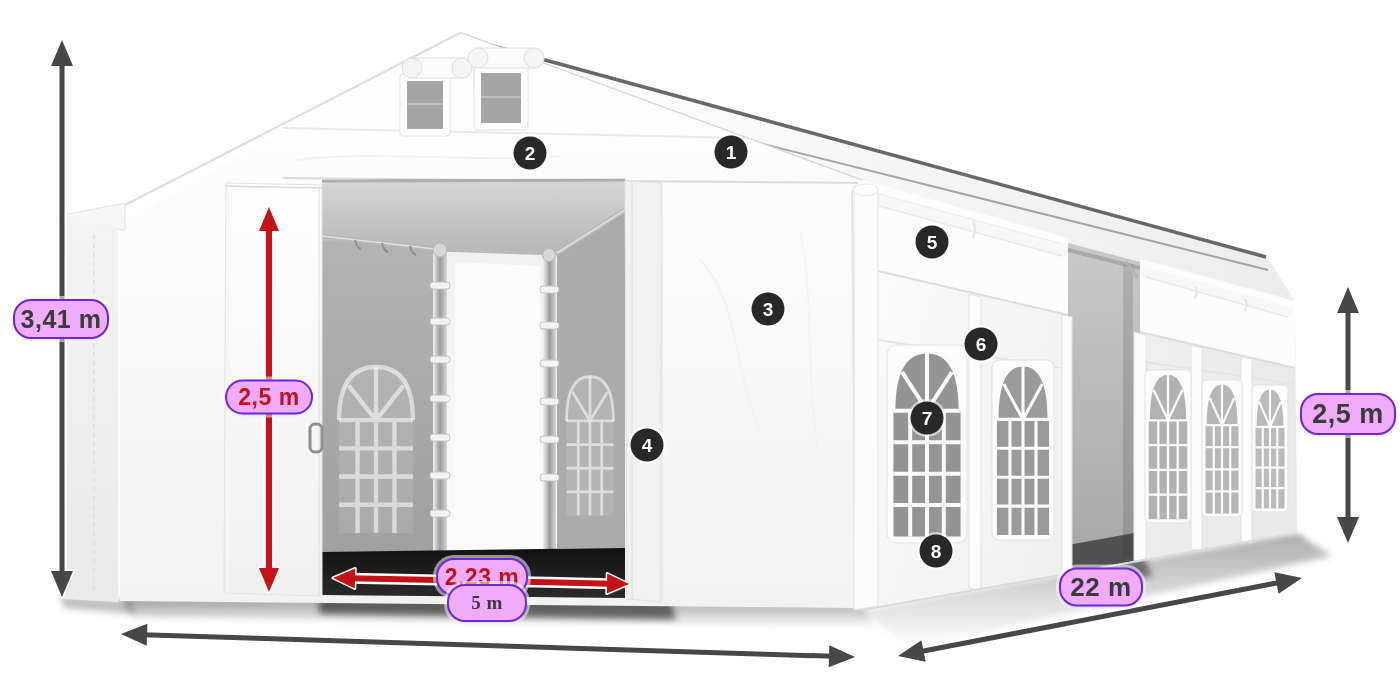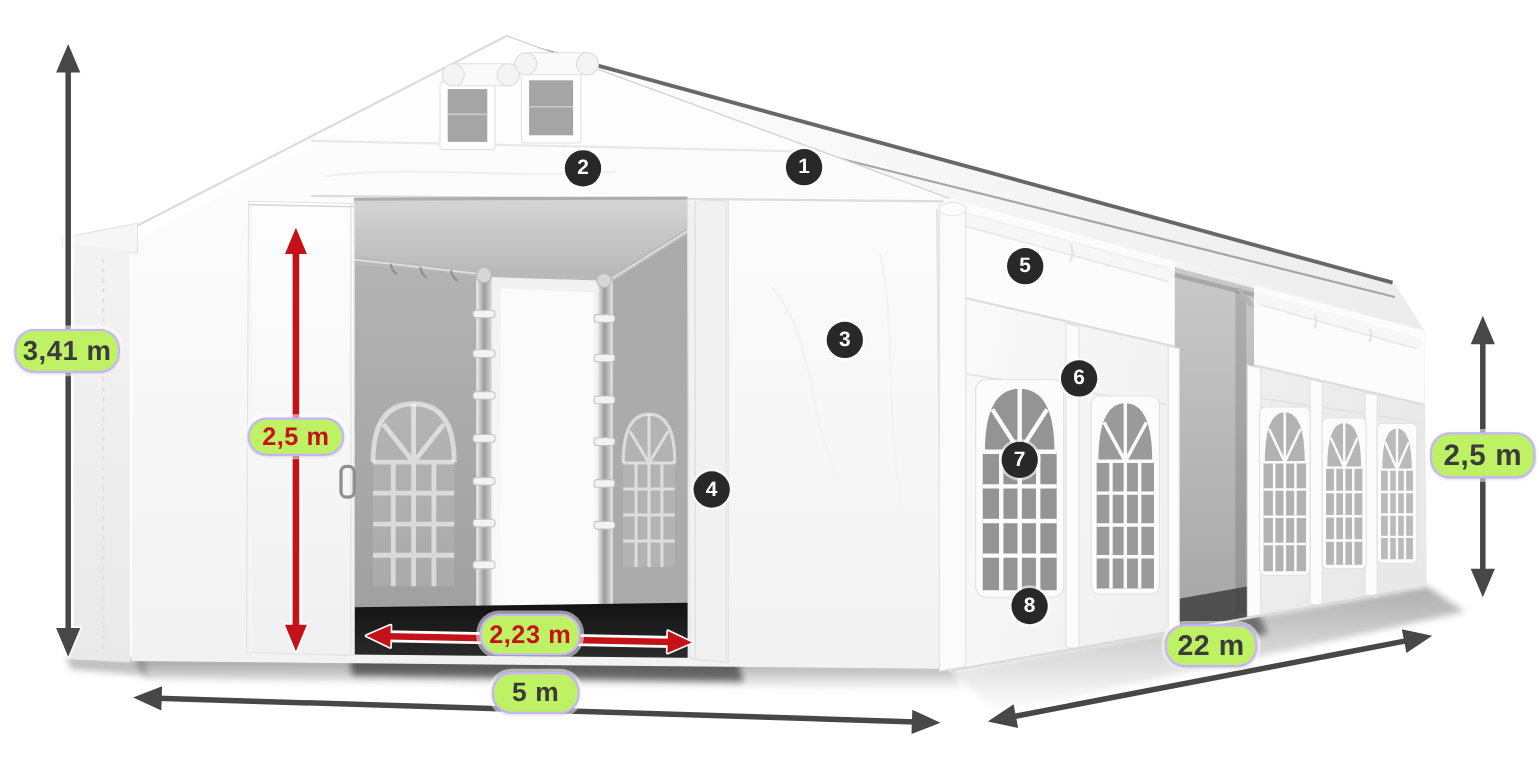--- a/index.html
+++ b/index.html
@@ -1,21 +1,21 @@
 <!DOCTYPE html>
 <html><head>
 <meta charset="utf-8">
 <style>
   html,body{margin:0;padding:0;background:#ffffff;}
   body{font-family:"Liberation Sans",sans-serif;}
   .stage{position:relative;width:1400px;height:700px;background:#ffffff;overflow:hidden;}
   .stage svg{position:absolute;left:0;top:0;}
   .pill{
     position:absolute;transform:translate(-50%,-50%);
-    background:#bef264;border:2px solid #c4b5fd;border-radius:18px;
+    background:#f0abfc;border:2px solid #6d28d9;border-radius:18px;
     display:flex;align-items:center;justify-content:center;
     font-weight:bold;color:#3b3b3b;white-space:nowrap;
     box-shadow:0 1px 3px rgba(0,0,0,0.15), 0 0 0 3px rgba(255,255,255,0.55);
     letter-spacing:0.5px;
   }
   .pill-red{color:#c51218;}
   .badge{
     position:absolute;transform:translate(-50%,-50%);
     width:33px;height:33px;border-radius:50%;
     background:#282828;color:#ffffff;
@@ -315,21 +315,21 @@
 
 <div class="pill" style="left:61px;top:319px;width:92px;height:36px;font-size:25px;">
   <span>3,41 m</span>
 </div>
 <div class="pill pill-red" style="left:269px;top:397px;width:84px;height:31px;font-size:23px;">
   <span>2,5 m</span>
 </div>
 <div class="pill pill-red" style="left:482px;top:577px;width:88px;height:34px;font-size:23px;">
   <span>2,23 m</span>
 </div>
-<div class="pill" style="left:487px;top:630px;width:76px;height:34px;font-size:24px;">
+<div class="pill" style="left:487px;top:603px;width:76px;height:34px;font-size:19px;font-family:Liberation Serif, serif;">
   <span>5 m</span>
 </div>
 <div class="pill" style="left:1101px;top:587px;width:80px;height:35px;font-size:26px;">
   <span>22 m</span>
 </div>
 <div class="pill" style="left:1348px;top:414px;width:92px;height:38px;font-size:27px;">
   <span>2,5 m</span>
 </div>
 
 <div class="badge" style="left:731px;top:152px;">

